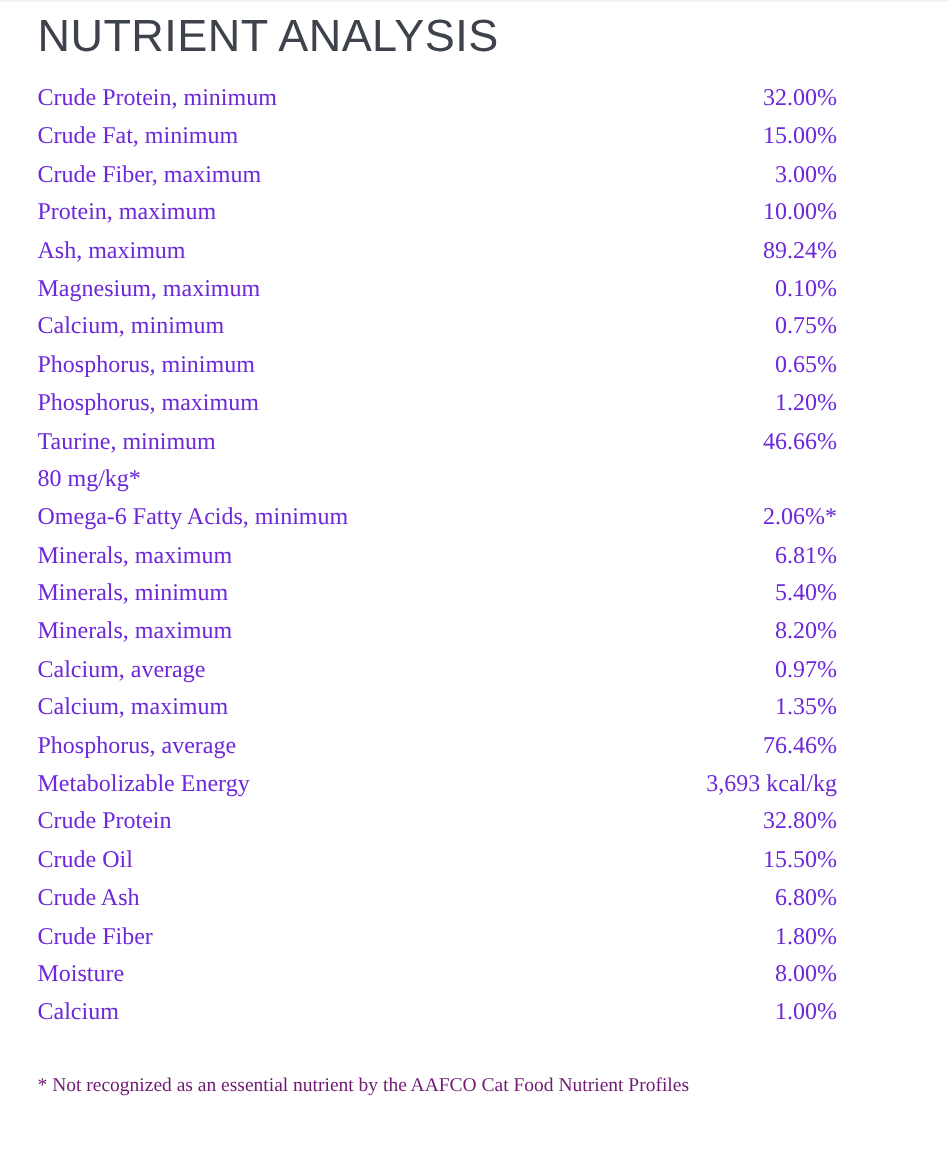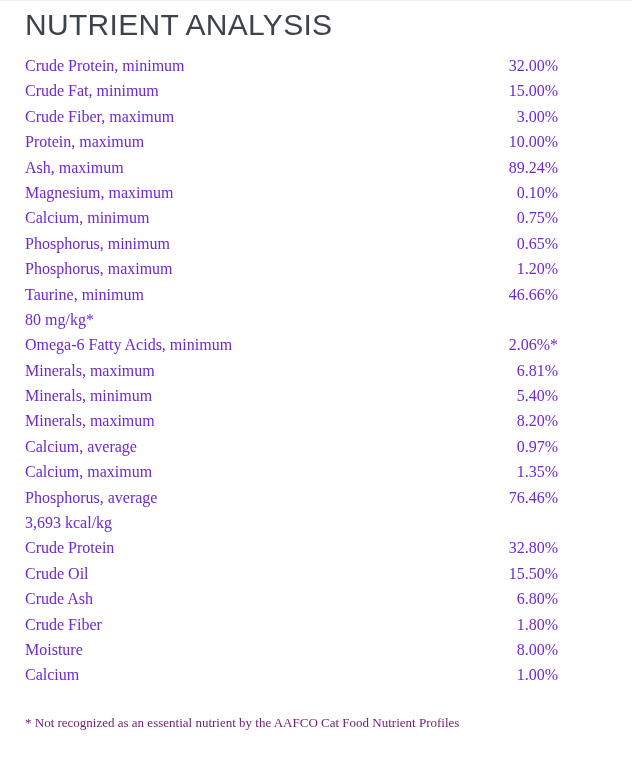--- a/index.html
+++ b/index.html
@@ -143,20 +143,21 @@
     <span class="label">Calcium, maximum</span>
     <span class="value">1.35%</span>
   </div>
 
   <div class="nutrient-row">
     <span class="label">Phosphorus, average</span>
     <span class="value">76.46%</span>
   </div>
 
   <div class="nutrient-row">
+    <span class="label">Metabolizable Energy</span>
     <span class="value">3,693 kcal/kg</span>
   </div>
 
   <div class="nutrient-row">
     <span class="label">Crude Protein</span>
     <span class="value">32.80%</span>
   </div>
 
   <div class="nutrient-row">
     <span class="label">Crude Oil</span>

